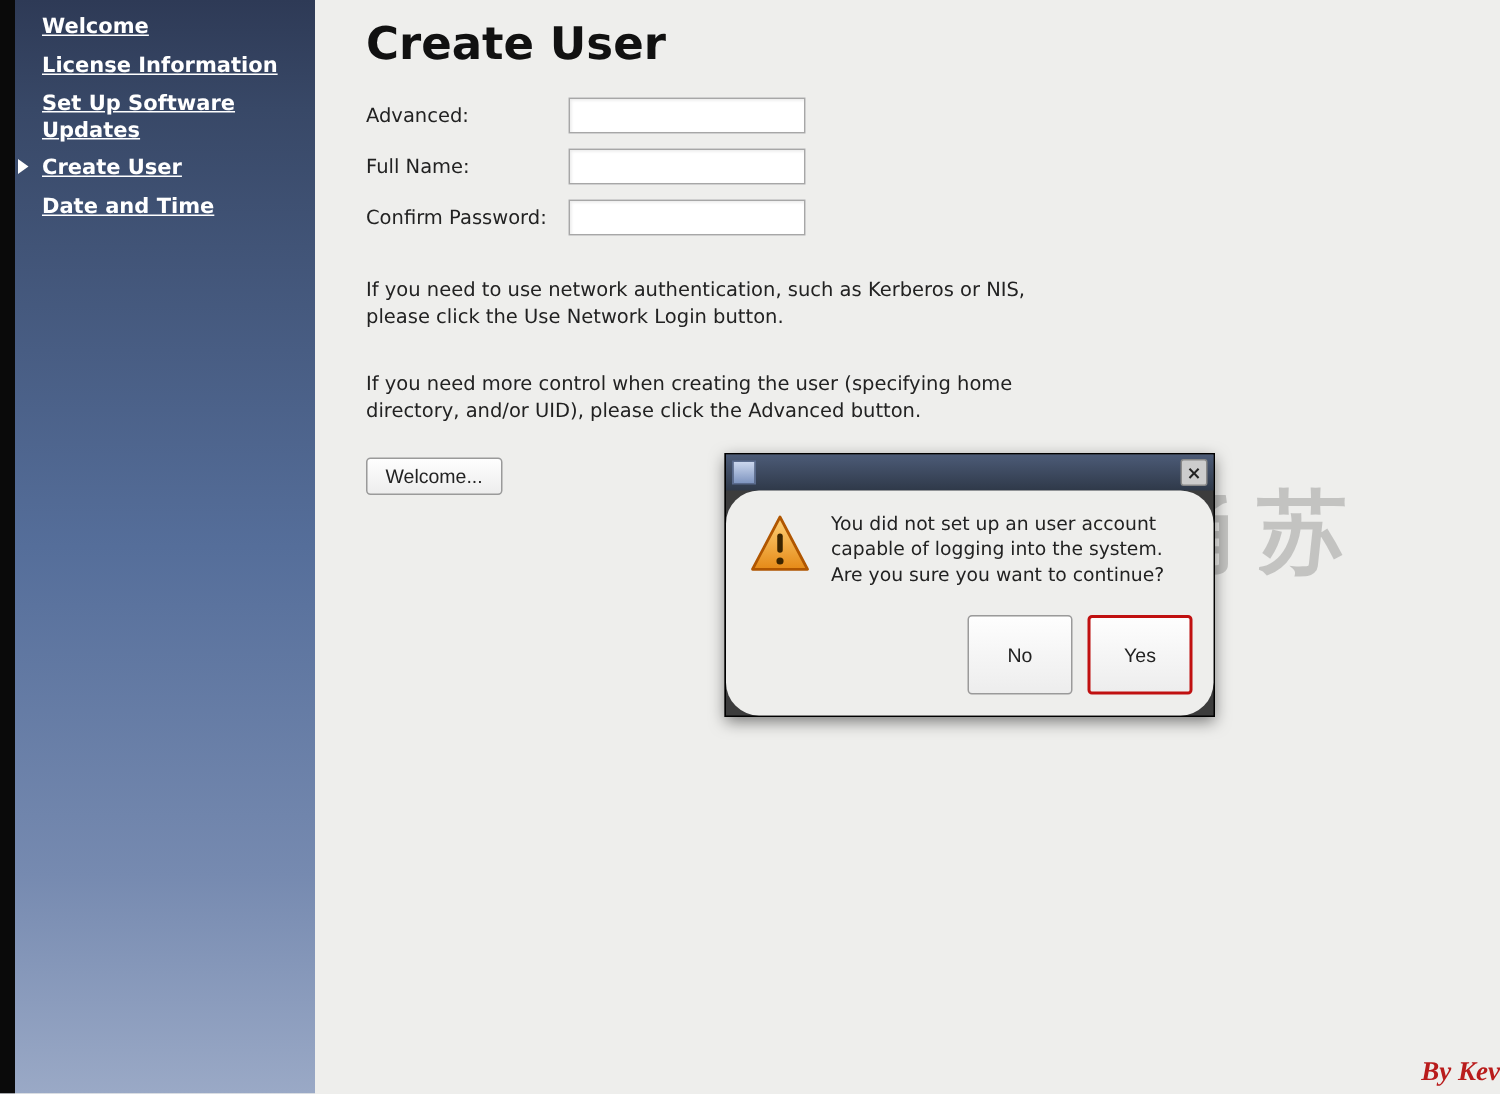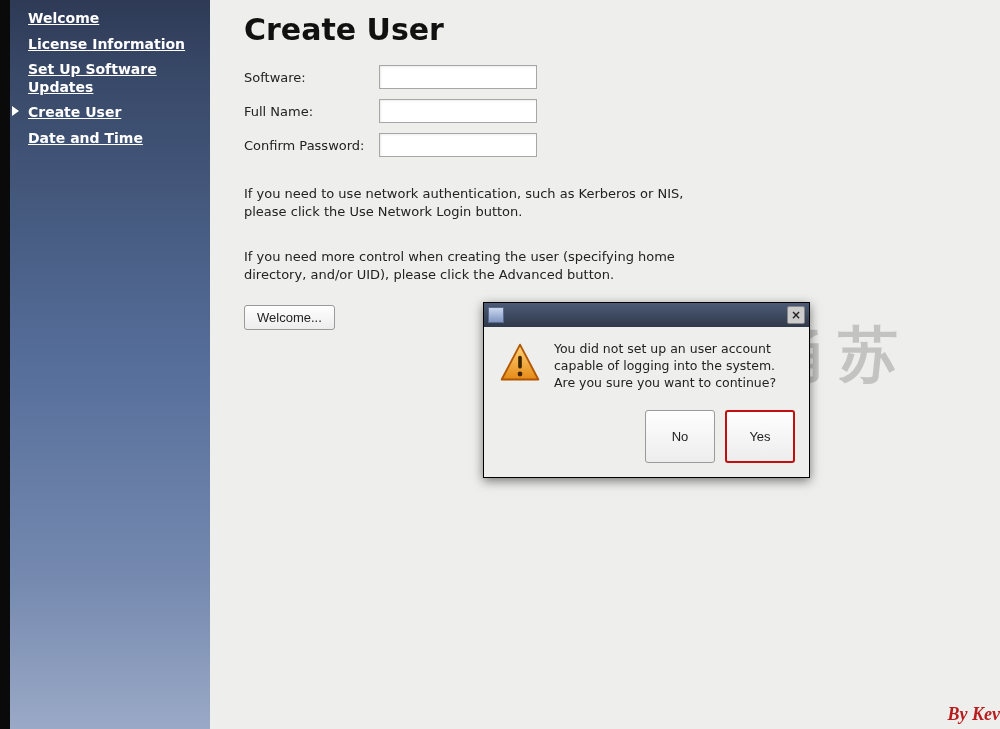--- a/index.html
+++ b/index.html
@@ -157,20 +157,21 @@
     border:1px solid #888;
     border-radius:2px;
     display:flex;align-items:center;justify-content:center;
     font-size: 12px;
     font-weight: bold;
     cursor: pointer;
   }
   .dialog-body {
     background: #eeeeec;
     padding: 14px 14px 14px 14px;
+    border-radius: 22px;
   }
   .dialog-content {
     display: flex;
     gap: 12px;
     margin-bottom: 18px;
   }
   .warn-icon {
     width: 44px; height: 44px;
     flex-shrink:0;
   }
@@ -226,21 +227,21 @@
       <span>Date and Time</span>
     </div>
   </div>
 
   <div class="main">
     <div class="main-inner">
       <h1 class="page-title">Create User</h1>
 
 
       <div class="form-row">
-        <label>Software:</label>
+        <label>Advanced:</label>
         <input type="text" value="" style="">
       </div>
       <div class="form-row">
         <label>Full Name:</label>
         <input type="text" value="" style="">
       </div>
       <div class="form-row">
         <label>Confirm Password:</label>
         <input type="password" value="" style="">
       </div>

